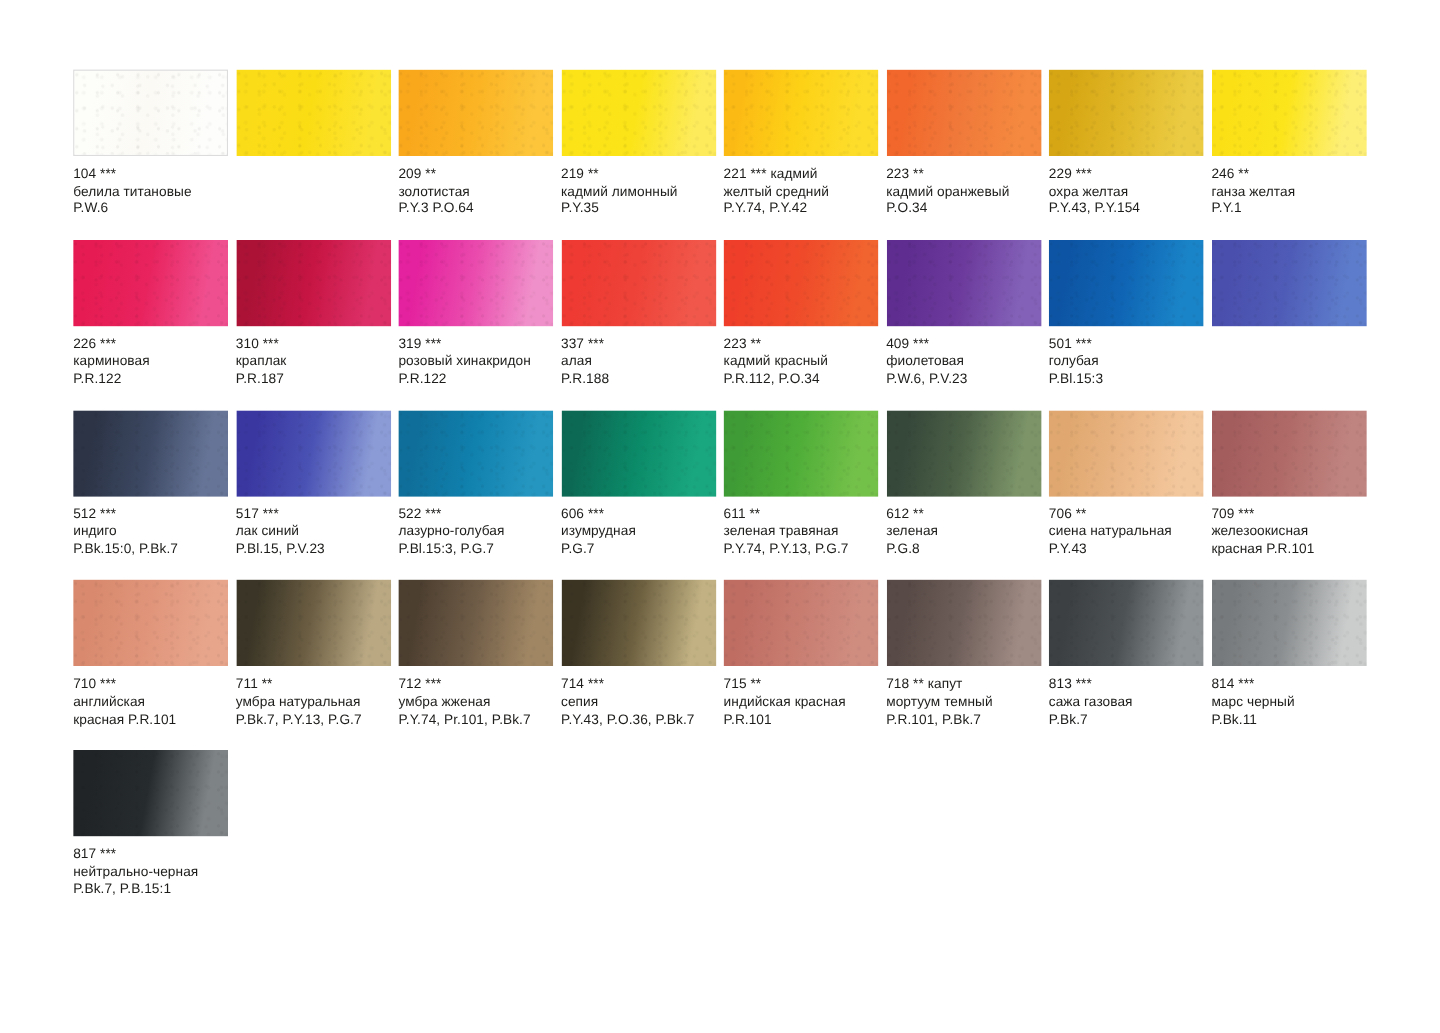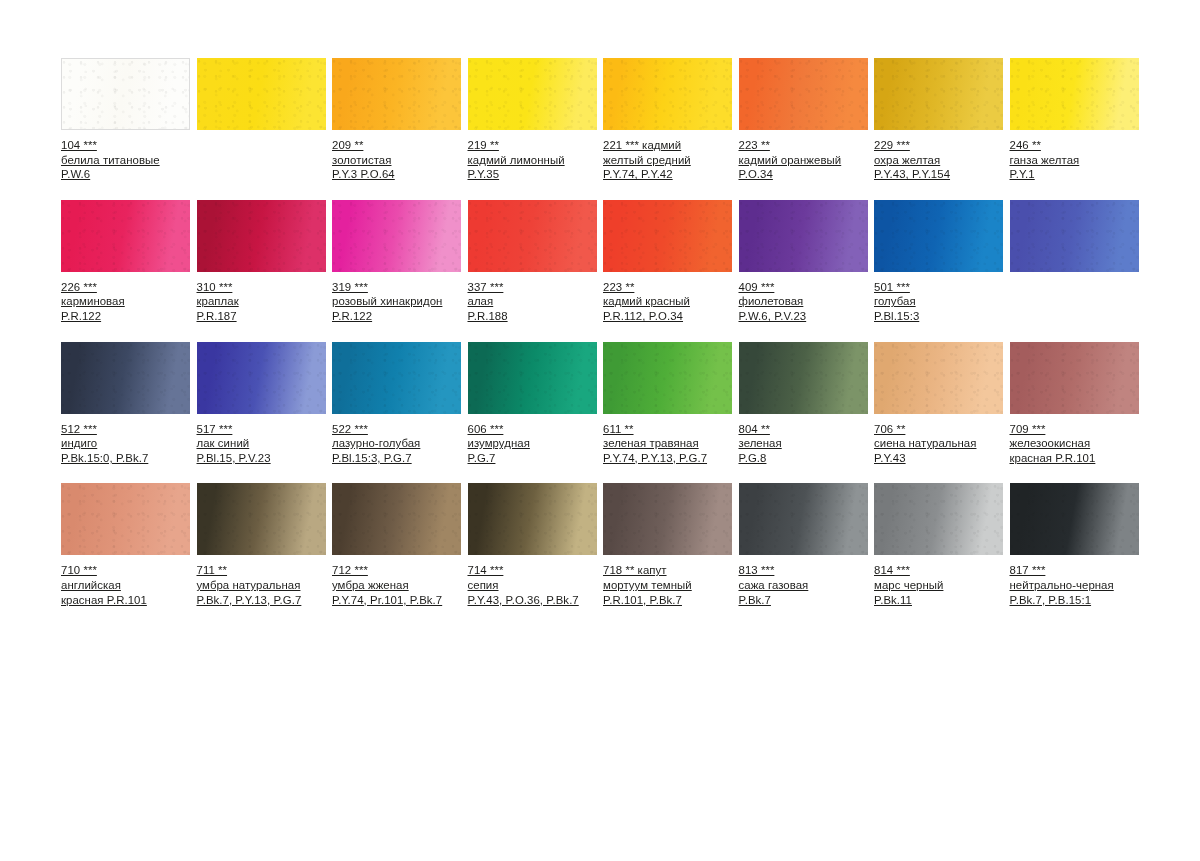--- a/index.html
+++ b/index.html
@@ -28,21 +28,20 @@
     top: 58px;
     width: 1084px;
     display: grid;
     grid-template-columns: repeat(8, 129px);
     column-gap: 6.5px;
     row-gap: 18px;
   }
   .swatch-cell {
     width: 129px;
     position: relative;
-    text-decoration: underline;
   }
   .swatch-chip {
     width: 129px;
     height: 72px;
     box-sizing: border-box;
     position: relative;
     overflow: hidden;
   }
   .swatch-chip .wash {
     position: absolute;
@@ -304,21 +303,21 @@
           <div class="cap-line">зеленая травяная</div>
           <div class="cap-line">P.Y.74, P.Y.13, P.G.7</div>
         </div>
       </div>
       <div class="swatch-cell">
         <div class="swatch-chip">
           <div class="wash" style="background: linear-gradient(100deg, rgb(54, 72, 58) 0%, rgb(54, 72, 58) 14%, rgb(76, 97, 71) 48%, rgb(124, 148, 104) 84%, rgb(124, 148, 104) 100%);"></div>
           <div class="grain"></div>
         </div>
         <div class="swatch-caption">
-          <div class="cap-line">804 **</div>
+          <div class="cap-line">612 **</div>
           <div class="cap-line">зеленая</div>
           <div class="cap-line">P.G.8</div>
         </div>
       </div>
       <div class="swatch-cell">
         <div class="swatch-chip">
           <div class="wash" style="background: linear-gradient(100deg, rgb(224, 168, 112) 0%, rgb(224, 168, 112) 14%, rgb(234, 181, 132) 48%, rgb(243, 199, 156) 84%, rgb(243, 199, 156) 100%);"></div>
           <div class="grain"></div>
         </div>
         <div class="swatch-caption">
@@ -373,20 +372,31 @@
       </div>
       <div class="swatch-cell">
         <div class="swatch-chip">
           <div class="wash" style="background: linear-gradient(100deg, rgb(59, 52, 35) 0%, rgb(59, 52, 35) 14%, rgb(109, 96, 64) 48%, rgb(194, 178, 131) 84%, rgb(194, 178, 131) 100%);"></div>
           <div class="grain"></div>
         </div>
         <div class="swatch-caption">
           <div class="cap-line">714 ***</div>
           <div class="cap-line">сепия</div>
           <div class="cap-line">P.Y.43, P.O.36, P.Bk.7</div>
+        </div>
+      </div>
+      <div class="swatch-cell">
+        <div class="swatch-chip">
+          <div class="wash" style="background: linear-gradient(100deg, rgb(191, 109, 99) 0%, rgb(191, 109, 99) 14%, rgb(200, 124, 112) 48%, rgb(207, 141, 128) 84%, rgb(207, 141, 128) 100%);"></div>
+          <div class="grain"></div>
+        </div>
+        <div class="swatch-caption">
+          <div class="cap-line">715 **</div>
+          <div class="cap-line">индийская красная</div>
+          <div class="cap-line">P.R.101</div>
         </div>
       </div>
       <div class="swatch-cell">
         <div class="swatch-chip">
           <div class="wash" style="background: linear-gradient(100deg, rgb(88, 74, 70) 0%, rgb(88, 74, 70) 14%, rgb(111, 95, 90) 48%, rgb(160, 139, 132) 84%, rgb(160, 139, 132) 100%);"></div>
           <div class="grain"></div>
         </div>
         <div class="swatch-caption">
           <div class="cap-line">718 ** капут</div>
           <div class="cap-line">мортуум темный</div>

